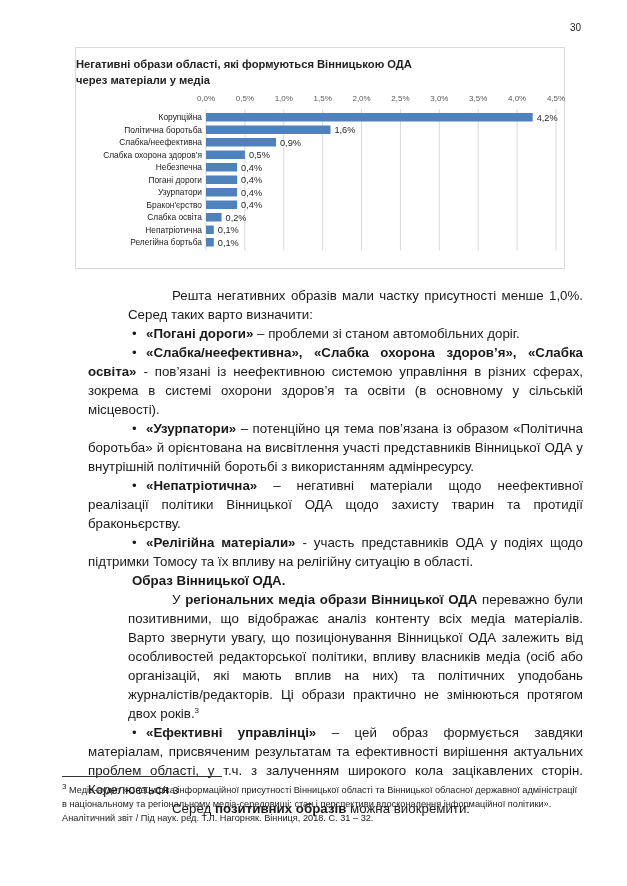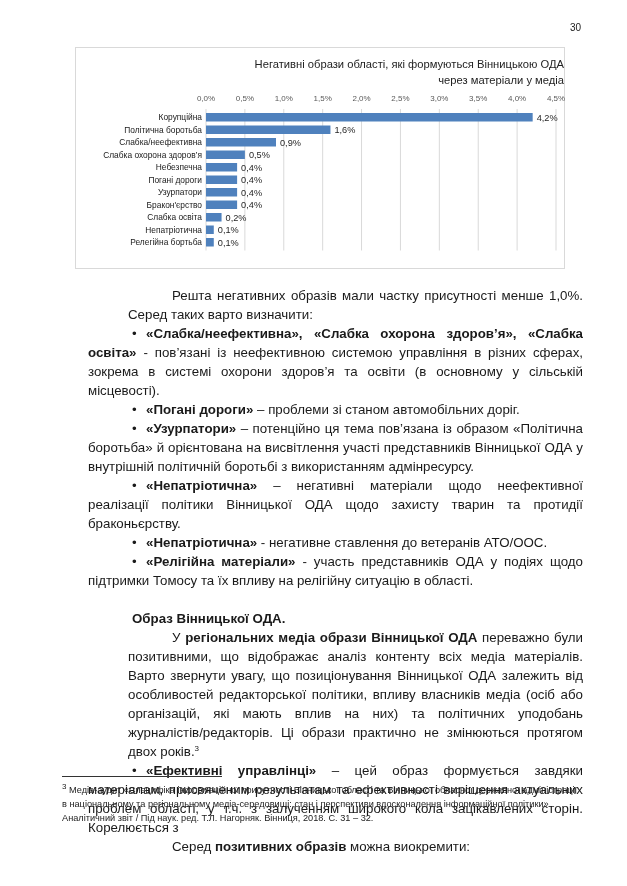--- a/index.html
+++ b/index.html
@@ -2,35 +2,35 @@
 <html><head>
 <meta charset="utf-8">
 <style>
   html, body { margin: 0; padding: 0; background: #ffffff; }
   body { width: 627px; height: 886px; position: relative; overflow: hidden;
          font-family: "Liberation Sans", "DejaVu Sans", sans-serif; color: #1a1a1a; }
   .page-number { position: absolute; top: 22px; left: 570px; font-size: 10px; color: #222; }
 
   .chart-box { position: absolute; left: 75px; top: 47px; width: 490px; height: 222px;
                border: 1px solid #d9d9d9; background: #fff; box-sizing: border-box; }
-  .chart-title { position: absolute; left: 0; top: 8px; width: 100%; text-align: right;
-                 font-size: 11.2px; font-weight: normal; line-height: 16px; color: #222; }
+  .chart-title { position: absolute; left: 0; top: 8px; width: 100%; text-align: left;
+                 font-size: 11.2px; font-weight: bold; line-height: 16px; color: #222; }
   .chart-svg { position: absolute; left: 0; top: 0; }
   .tick-text { font-size: 8px; fill: #595959; font-family: "Liberation Sans", sans-serif; }
   .cat-text { font-size: 8.4px; fill: #1a1a1a; font-family: "Liberation Sans", sans-serif; }
   .val-text { font-size: 9.2px; fill: #262626; font-family: "Liberation Sans", sans-serif; }
 
   .text-block { position: absolute; left: 88px; width: 495px; font-size: 13.3px; line-height: 19px;
                 text-align: justify; color: #1a1a1a; }
   .p { margin: 0; }
   .indent { text-indent: 44px; margin-left: 40px; }
   .bullet-line { text-indent: 44px; }
   .bullet { display: inline-block; width: 14px; text-indent: 0; }
   b { font-weight: bold; }
-  .heading { font-weight: bold; text-indent: 44px; margin-top: 19px; }
+  .heading { font-weight: bold; text-indent: 44px; }
   sup { font-size: 8px; line-height: 0; }
 
   .fn-rule { position: absolute; left: 62px; top: 776px; width: 160px; height: 0;
              border-top: 1px solid #333; }
   .footnote { position: absolute; left: 62px; top: 783px; width: 520px; font-size: 9.2px;
               line-height: 14px; color: #222; }
 </style>
 </head>
 <body>
 
@@ -93,25 +93,24 @@
       <text x="141.77777777777777" y="197.75" text-anchor="start" class="val-text">0,1%</text>
     </svg>
   <div class="chart-title">
     <div>Негативні образи області, які формуються Вінницькою ОДА</div>
     <div>через матеріали у медіа</div>
   </div>
 </div>
 
 <div class="text-block" style="top:286px;">
   <p class="p indent">Решта негативних образів мали частку присутності менше 1,0%. Серед таких варто визначити:</p>
+  <p class="p bullet-line"><span class="bullet">•</span><b>«Погані дороги»</b><span> – проблеми зі станом автомобільних доріг.</span></p>
   <p class="p bullet-line"><span class="bullet">•</span><b>«Слабка/неефективна», «Слабка охорона здоров’я», «Слабка освіта»</b><span> - пов’язані із неефективною системою управління в різних сферах, зокрема в системі охорони здоров’я та освіти (в основному у сільській місцевості).</span></p>
-  <p class="p bullet-line"><span class="bullet">•</span><b>«Погані дороги»</b><span> – проблеми зі станом автомобільних доріг.</span></p>
   <p class="p bullet-line"><span class="bullet">•</span><b>«Узурпатори»</b><span> – потенційно ця тема пов’язана із образом «Політична боротьба» й орієнтована на висвітлення участі представників Вінницької ОДА у внутрішній політичній боротьбі з використанням адмінресурсу.</span></p>
   <p class="p bullet-line"><span class="bullet">•</span><b>«Непатріотична»</b><span> – негативні матеріали щодо неефективної реалізації політики Вінницької ОДА щодо захисту тварин та протидії браконьєрству.</span></p>
-  <p class="p bullet-line"><span class="bullet">•</span><b>«Непатріотична»</b><span> - негативне ставлення до ветеранів АТО/ООС.</span></p>
   <p class="p bullet-line"><span class="bullet">•</span><b>«Релігійна матеріали»</b><span> - участь представників ОДА у подіях щодо підтримки Томосу та їх впливу на релігійну ситуацію в області.</span></p>
 
   <p class="p heading">Образ Вінницької ОДА.</p>
   <p class="p indent"><span>У </span><b>регіональних медіа образи Вінницької ОДА</b><span> переважно були позитивними, що відображає аналіз контенту всіх медіа матеріалів. Варто звернути увагу, що позиціонування Вінницької ОДА залежить від особливостей редакторської політики, впливу власників медіа (осіб або організацій, які мають вплив на них) та політичних уподобань журналістів/редакторів. Ці образи практично не змінюються протягом двох років.</span><sup>3</sup></p>
   <p class="p bullet-line"><span class="bullet">•</span><b>«Ефективні управлінці»</b><span> – цей образ формується завдяки матеріалам, присвяченим результатам та ефективності вирішення актуальних проблем області, у т.ч. з залученням широкого кола зацікавлених сторін. Корелюється з</span></p>
   <p class="p indent"><span>Серед </span><b>позитивних образів</b><span> можна виокремити:</span></p>
 </div>
 
 <div class="fn-rule"></div>
 <div class="footnote"><sup>3</sup><span> Медіа-аудит «Специфіка інформаційної присутності Вінницької області та Вінницької обласної державної адміністрації в національному та регіональному медіа-середовищі: стан і перспективи вдосконалення інформаційної політики».  Аналітичний звіт / Під наук. ред. Т.Л. Нагорняк. Вінниця, 2018. С. 31 – 32.</span></div>

